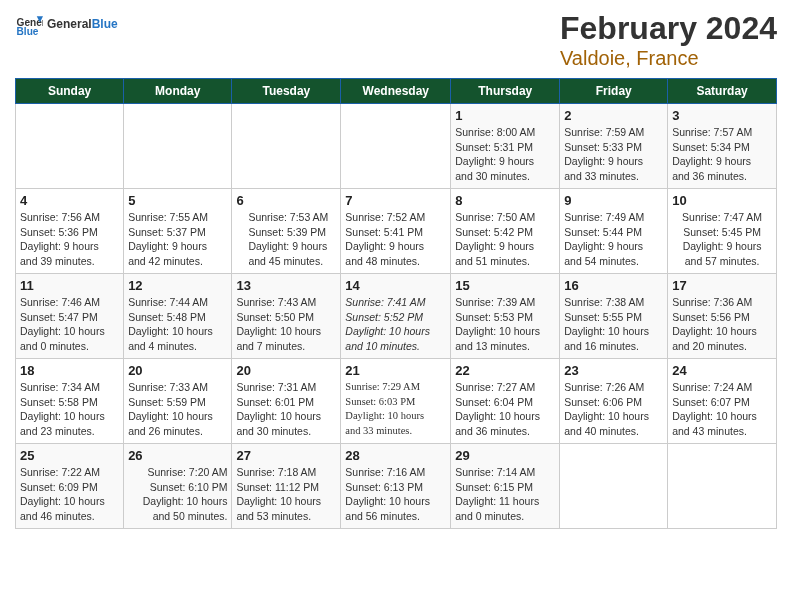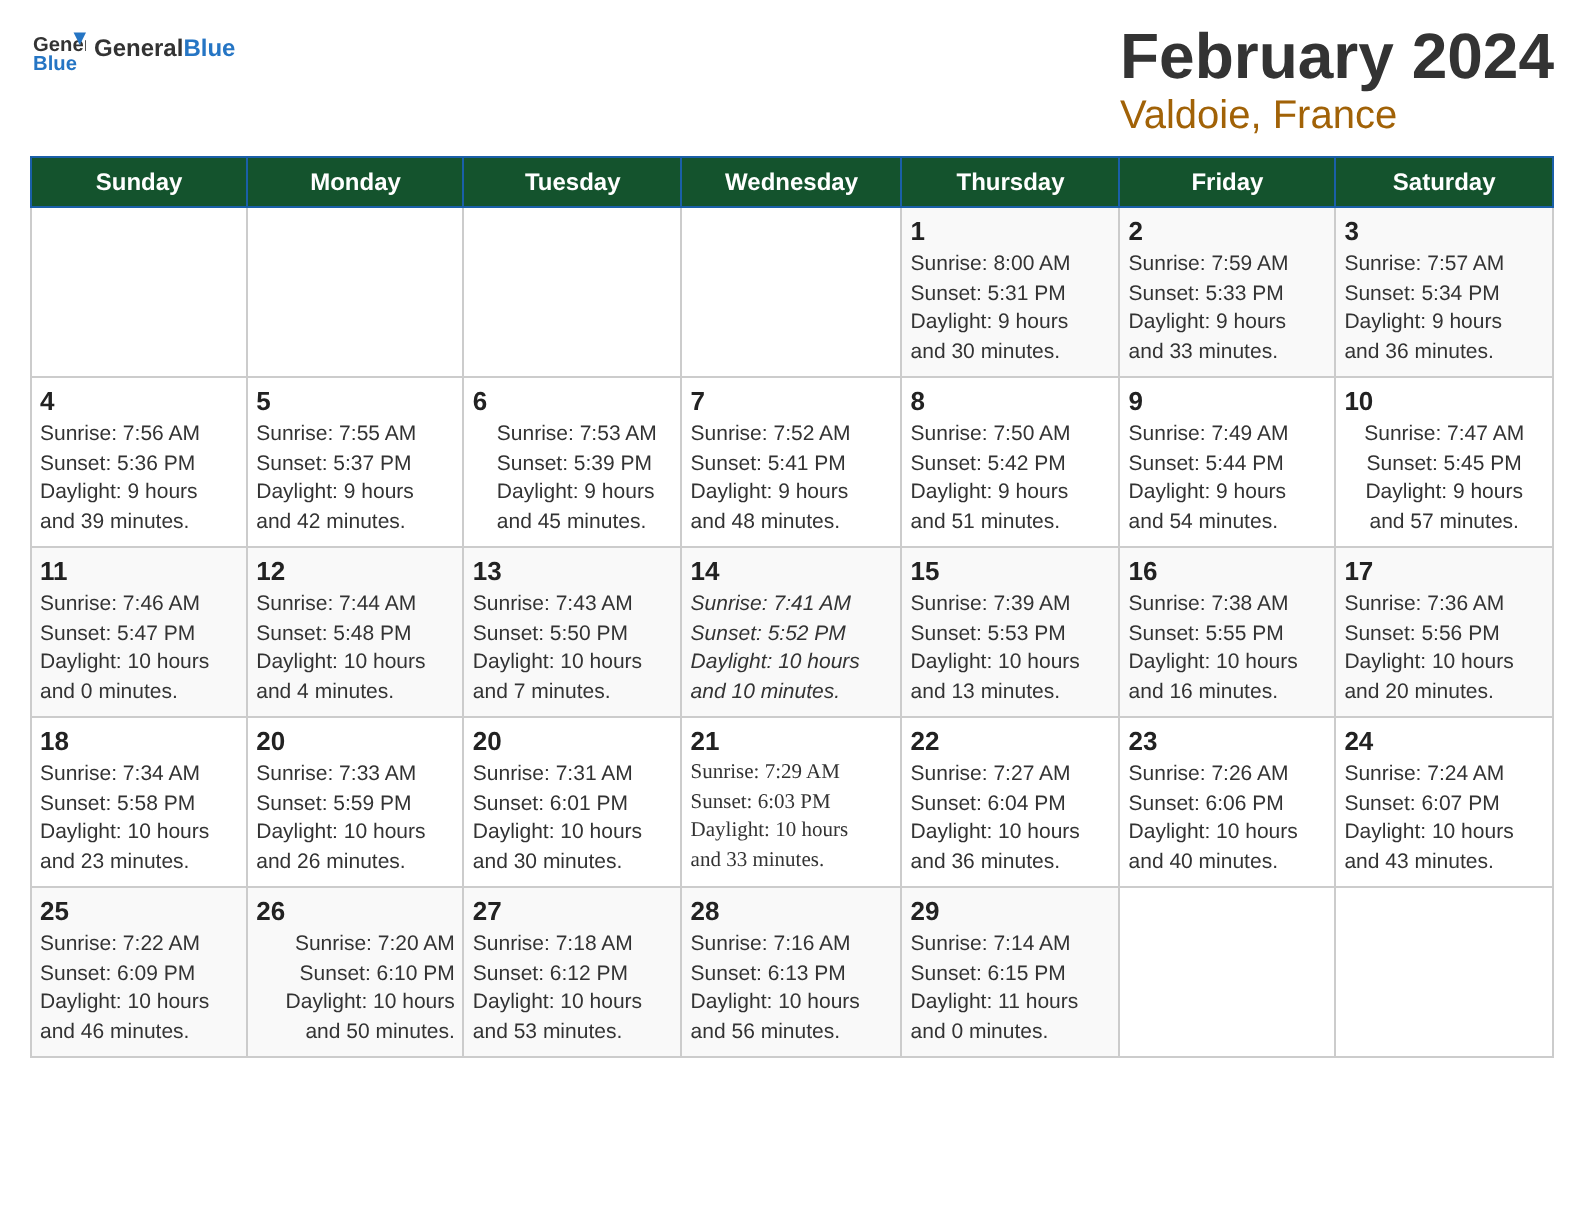--- a/index.html
+++ b/index.html
@@ -302,21 +302,21 @@
         <td>
           <div class="day-num">26</div>
           <div class="day-info" style="white-space: pre-line; text-align: right;">Sunrise: 7:20 AM
 Sunset: 6:10 PM
 Daylight: 10 hours
 and 50 minutes.</div>
         </td>
         <td>
           <div class="day-num">27</div>
           <div class="day-info" style="white-space: pre-line;">Sunrise: 7:18 AM
-Sunset: 6:12 PM
+Sunset: 11:12 PM
 Daylight: 10 hours
 and 53 minutes.</div>
         </td>
         <td>
           <div class="day-num">28</div>
           <div class="day-info" style="white-space: pre-line;">Sunrise: 7:16 AM
 Sunset: 6:13 PM
 Daylight: 10 hours
 and 56 minutes.</div>
         </td>

